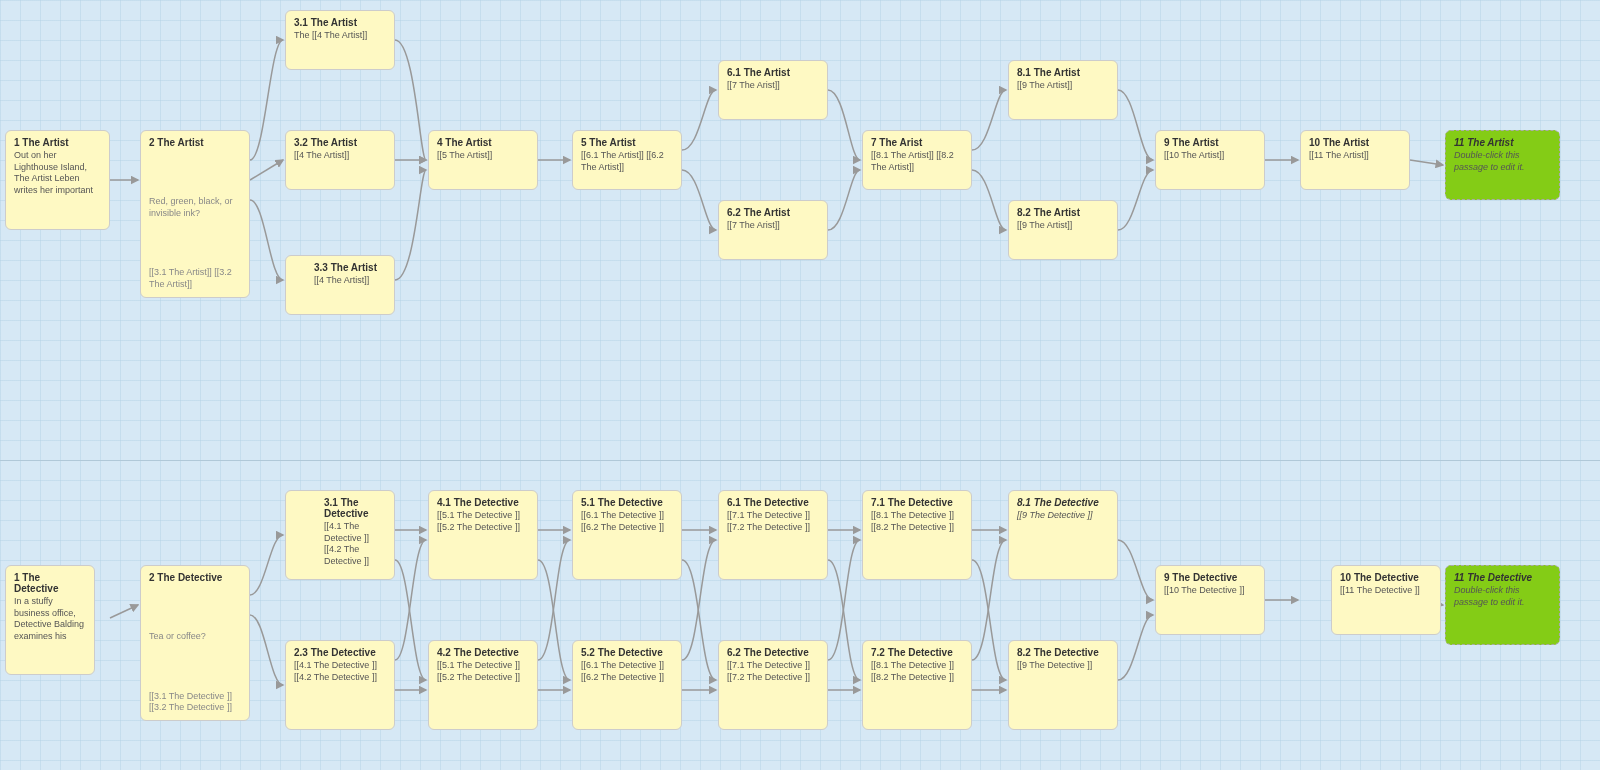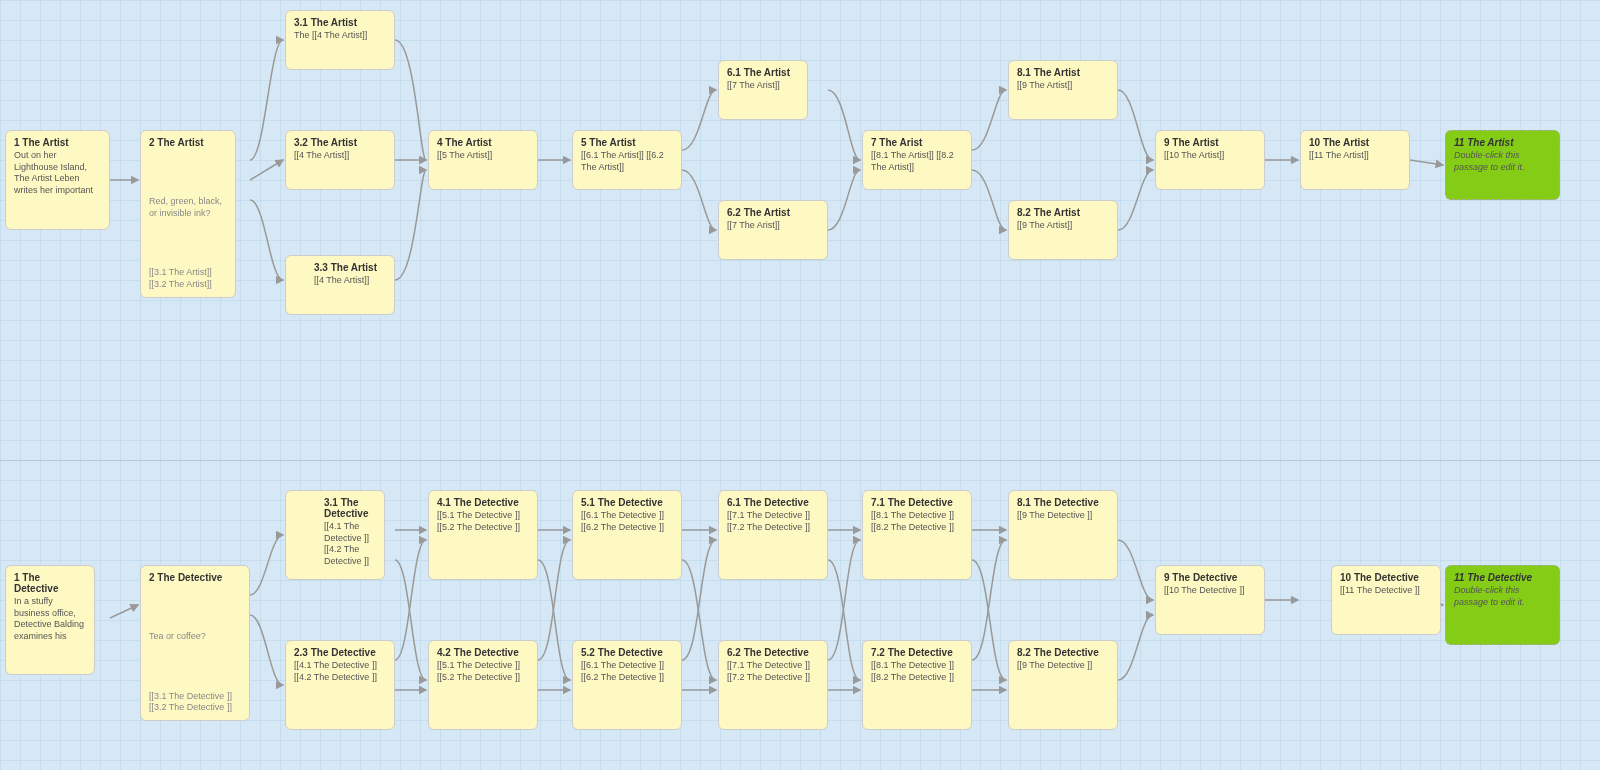--- a/index.html
+++ b/index.html
@@ -175,21 +175,21 @@
   <line x1="1410" y1="600" x2="1443" y2="605" stroke="#999" stroke-width="1.5" marker-end="url(#arrowhead)"></line>
 </svg>
 
 <div class="sep-line"></div>
 
 <div id="nodes-container">
     <div class="node" style="left: 5px; top: 130px; width: 105px; min-height: 100px;">
       <span class="node-title">1 The Artist</span>
       <div class="node-body">Out on her Lighthouse Island, The Artist Leben writes her important</div>
     </div>
-    <div class="node" style="left: 140px; top: 130px; width: 96px; min-height: 100px;">
+    <div class="node" style="left: 140px; top: 130px; width: 110px; min-height: 100px;">
       <span class="node-title">2 The Artist</span>
       <div class="node-link">Red, green, black, or invisible ink?</div>
       <div class="node-link">[[3.1 The Artist]] [[3.2 The Artist]]</div>
     </div>
     <div class="node" style="left: 285px; top: 10px; width: 110px; min-height: 60px;">
       <span class="node-title">3.1 The Artist</span>
       <div class="node-body">The [[4 The Artist]]</div>
     </div>
     <div class="node" style="left: 285px; top: 130px; width: 110px; min-height: 60px;">
       <span class="node-title">3.2 The Artist</span>
@@ -200,21 +200,21 @@
       <div class="node-body">[[4 The Artist]]</div>
     </div>
     <div class="node" style="left: 428px; top: 130px; width: 110px; min-height: 60px;">
       <span class="node-title">4 The Artist</span>
       <div class="node-body">[[5 The Artist]]</div>
     </div>
     <div class="node" style="left: 572px; top: 130px; width: 110px; min-height: 60px;">
       <span class="node-title">5 The Artist</span>
       <div class="node-body">[[6.1 The Artist]] [[6.2 The Artist]]</div>
     </div>
-    <div class="node" style="left: 718px; top: 60px; width: 90px; min-height: 60px;">
+    <div class="node" style="left: 718px; top: 60px; width: 110px; min-height: 60px;">
       <span class="node-title">6.1 The Artist</span>
       <div class="node-body">[[7 The Arist]]</div>
     </div>
     <div class="node" style="left: 718px; top: 200px; width: 110px; min-height: 60px;">
       <span class="node-title">6.2 The Artist</span>
       <div class="node-body">[[7 The Arist]]</div>
     </div>
     <div class="node" style="left: 862px; top: 130px; width: 110px; min-height: 60px;">
       <span class="node-title">7 The Arist</span>
       <div class="node-body">[[8.1 The Artist]] [[8.2 The Artist]]</div>
@@ -241,21 +241,21 @@
     </div>
     <div class="node" style="left: 5px; top: 565px; width: 90px; min-height: 110px;">
       <span class="node-title">1 The Detective</span>
       <div class="node-body">In a stuffy business office, Detective Balding examines his</div>
     </div>
     <div class="node" style="left: 140px; top: 565px; width: 110px; min-height: 80px;">
       <span class="node-title">2 The Detective</span>
       <div class="node-link">Tea or coffee?</div>
       <div class="node-link">[[3.1 The Detective ]] [[3.2 The Detective ]]</div>
     </div>
-    <div class="node" style="left: 285px; top: 490px; width: 100px; min-height: 90px; padding-left: 38px;">
+    <div class="node" style="left: 285px; top: 490px; width: 110px; min-height: 90px; padding-left: 38px;">
       <span class="node-title">3.1 The Detective</span>
       <div class="node-body">[[4.1 The Detective ]] [[4.2 The Detective ]]</div>
     </div>
     <div class="node" style="left: 285px; top: 640px; width: 110px; min-height: 90px;">
       <span class="node-title">2.3 The Detective</span>
       <div class="node-body">[[4.1 The Detective ]] [[4.2 The Detective ]]</div>
     </div>
     <div class="node" style="left: 428px; top: 490px; width: 110px; min-height: 90px;">
       <span class="node-title">4.1 The Detective</span>
       <div class="node-body">[[5.1 The Detective ]] [[5.2 The Detective ]]</div>
@@ -281,21 +281,21 @@
       <div class="node-body">[[7.1 The Detective ]] [[7.2 The Detective ]]</div>
     </div>
     <div class="node" style="left: 862px; top: 490px; width: 110px; min-height: 90px;">
       <span class="node-title">7.1 The Detective</span>
       <div class="node-body">[[8.1 The Detective ]] [[8.2 The Detective ]]</div>
     </div>
     <div class="node" style="left: 862px; top: 640px; width: 110px; min-height: 90px;">
       <span class="node-title">7.2 The Detective</span>
       <div class="node-body">[[8.1 The Detective ]] [[8.2 The Detective ]]</div>
     </div>
-    <div class="node" style="left: 1008px; top: 490px; width: 110px; min-height: 90px;">
+    <div class="node" style="left: 1008px; top: 490px; width: 110px; min-height: 90px; font-style: italic;">
       <span class="node-title">8.1 The Detective</span>
       <div class="node-body">[[9 The Detective ]]</div>
     </div>
     <div class="node" style="left: 1008px; top: 640px; width: 110px; min-height: 90px;">
       <span class="node-title">8.2 The Detective</span>
       <div class="node-body">[[9 The Detective ]]</div>
     </div>
     <div class="node" style="left: 1155px; top: 565px; width: 110px; min-height: 70px;">
       <span class="node-title">9 The Detective</span>
       <div class="node-body">[[10 The Detective ]]</div>

